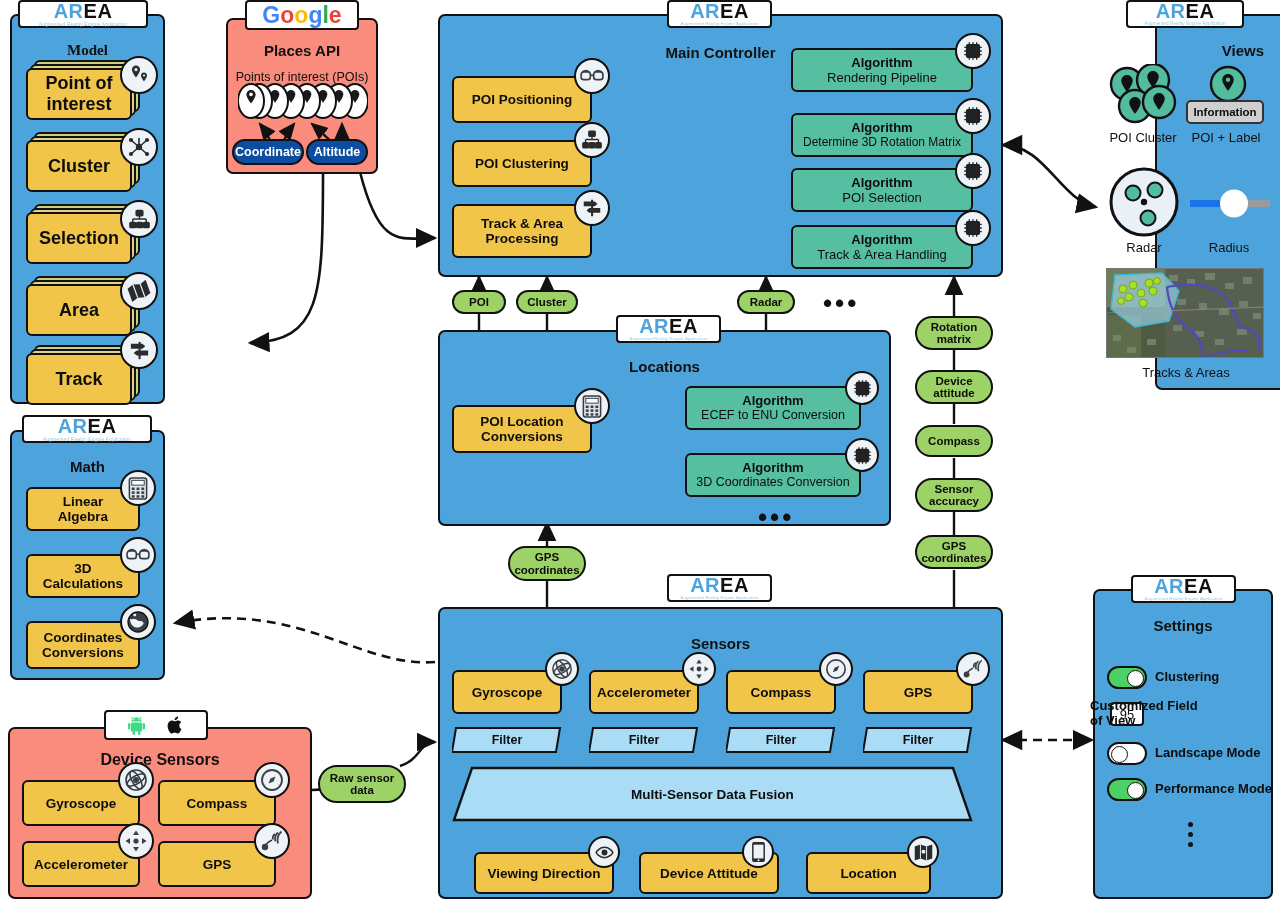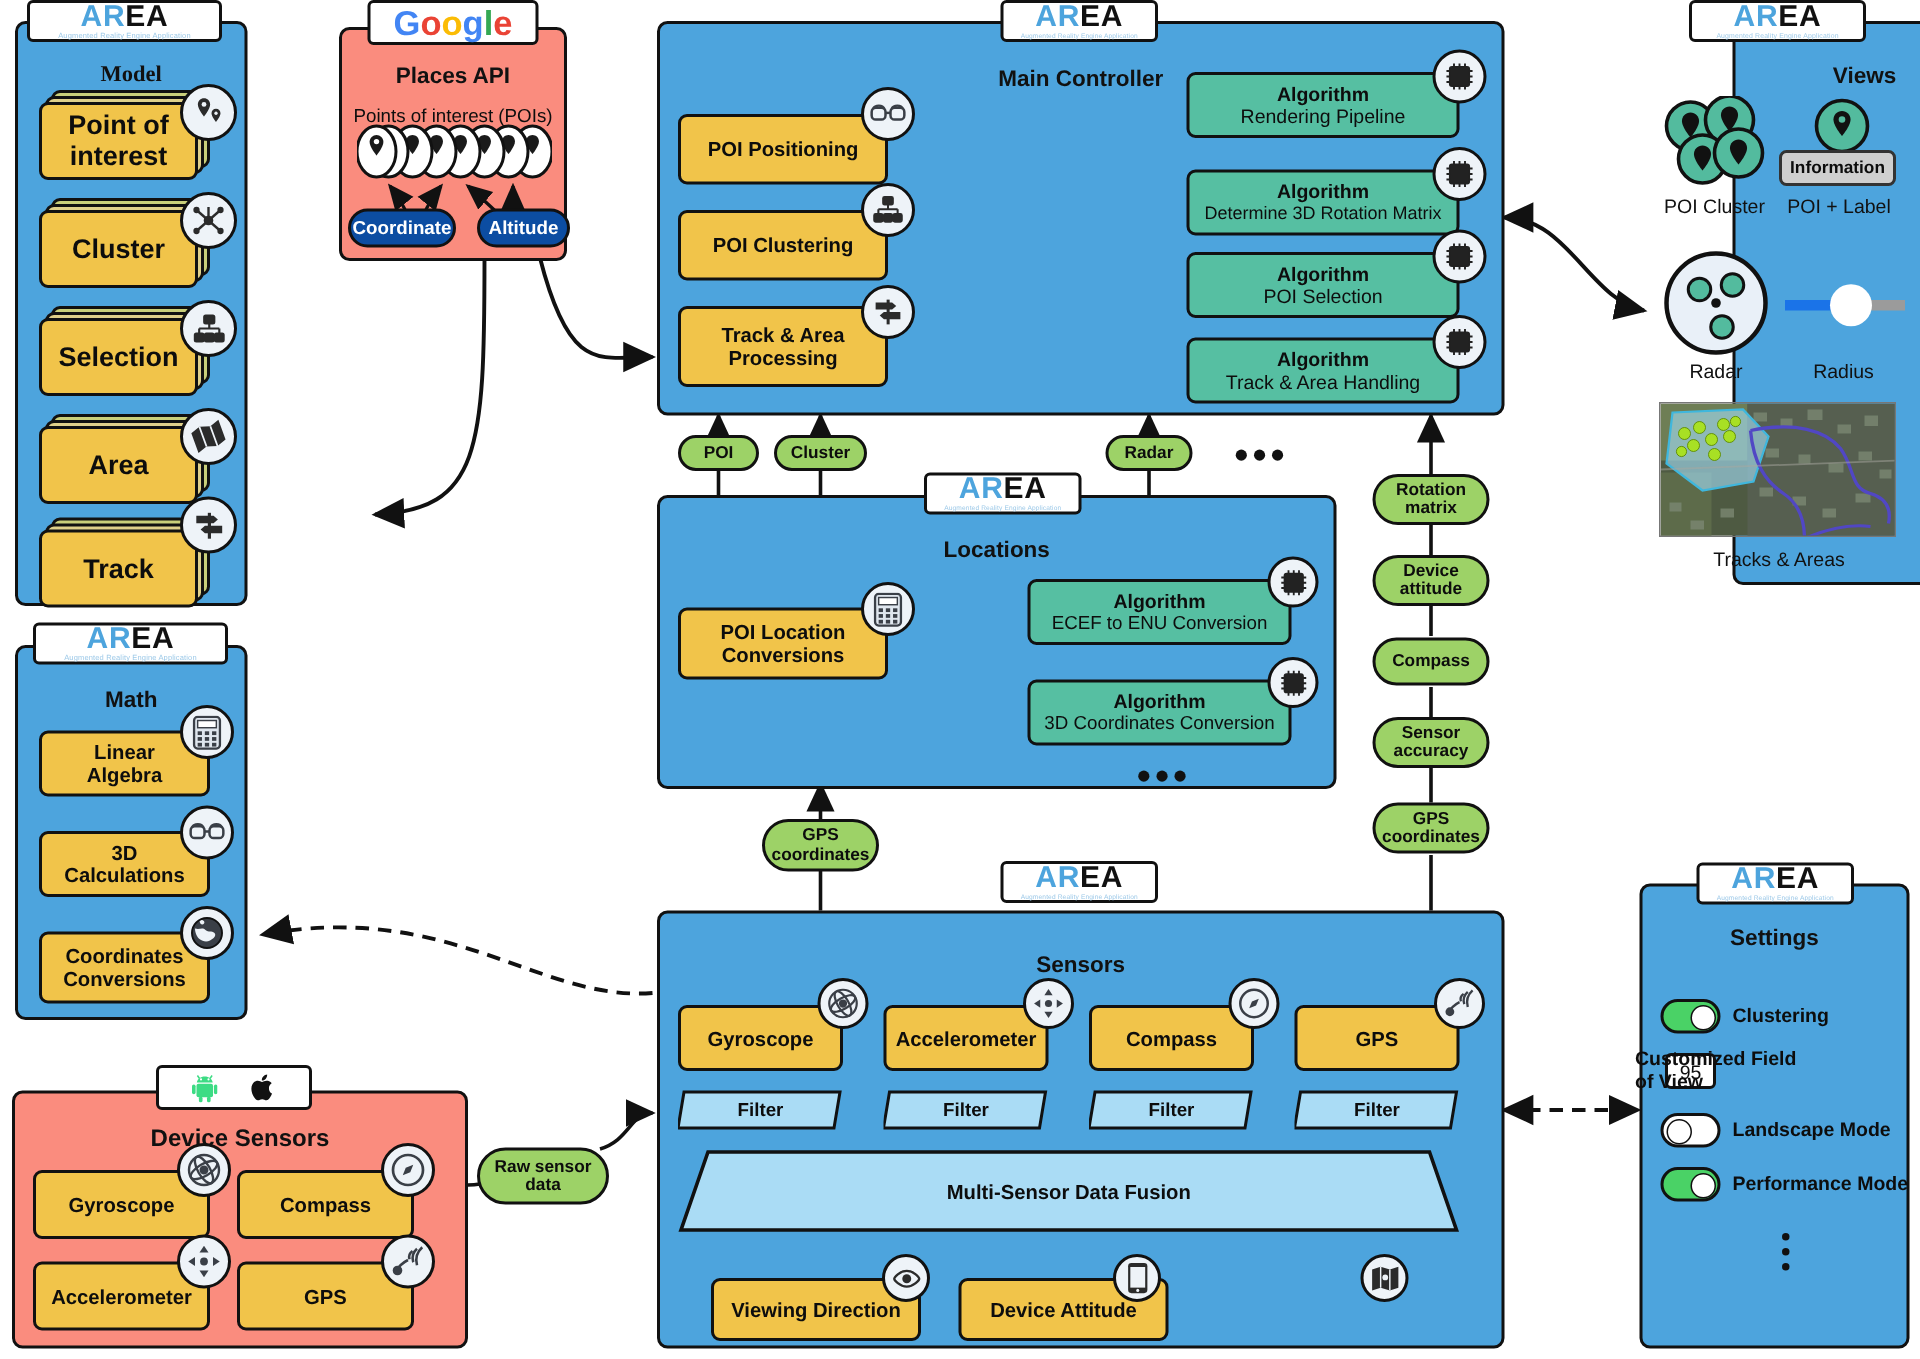--- a/index.html
+++ b/index.html
@@ -281,21 +281,21 @@
         <marker id="ah3" markerWidth="9" markerHeight="9" refX="7" refY="4.5" orient="auto">
           <path d="M0,1 L8,4.5 L0,8 z" fill="#111"></path>
         </marker>
       </defs>
     <path d="M34,29 C30,20 26,14 22,9" stroke="#111" stroke-width="2.2" fill="none" marker-end="url(#ah3)"></path>
     <path d="M44,29 C48,20 52,14 56,9" stroke="#111" stroke-width="2.2" fill="none" marker-end="url(#ah3)"></path>
     <path d="M96,29 C86,20 80,14 74,9" stroke="#111" stroke-width="2.2" fill="none" marker-end="url(#ah3)"></path>
     <path d="M104,29 C104,20 104,14 104,9" stroke="#111" stroke-width="2.2" fill="none" marker-end="url(#ah3)"></path>
   </svg>
   <div class="bluepill" style="left:232px;top:139px;width:72px;height:26px;">Coordinate</div>
-  <div class="bluepill" style="left:306px;top:139px;width:62px;height:26px;margin-left:12px;">Altitude</div>
+  <div class="bluepill" style="left:306px;top:139px;width:62px;height:26px;">Altitude</div>
 
   <div class="panel blue" style="left:438px;top:14px;width:565px;height:263px;">
     <div class="panel-title" style="top:28px;">Main Controller</div>
   </div>
   <div class="logo" style="left:667px;top:0px;width:105px;height:28px;">
     <div class="l1"><span class="ar">AR</span><span class="ea">EA</span></div>
     <div class="l2" style="font-size:4.4px;">Augmented Reality Engine Application</div>
   </div>
 
   <div class="ybox" style="left:452px;top:76px;width:140px;height:47px;">POI Positioning</div>
@@ -715,20 +715,21 @@
     </svg>
   </div>
   <div class="ybox" style="left:639px;top:852px;width:140px;height:42px;">Device Attitude</div>
   <div class="ric" style="left:742px;top:836px;width:32px;height:32px;">
     <svg width="15" height="22" viewBox="0 0 16 24">
       <rect x="1" y="1" width="14" height="22" rx="2.4" fill="#2b2b2b"></rect>
       <rect x="2.6" y="4" width="10.8" height="15" fill="#eef3f8"></rect>
       <circle cx="8" cy="21" r="1.1" fill="#eef3f8"></circle>
     </svg>
   </div>
+  <div class="ybox" style="left:806px;top:852px;width:125px;height:42px;">Location</div>
   <div class="ric" style="left:907px;top:836px;width:32px;height:32px;">
     <svg width="21" height="21" viewBox="0 0 24 24">
       <path d="M2 5l6.5-2.2L15.5 5 22 2.8v16L15.5 21 8.5 18.8 2 21z" fill="#2b2b2b"></path>
       <path d="M8.5 2.8v16M15.5 5v16" stroke="#eef3f8" stroke-width="1.1" fill="none"></path>
       <circle cx="12" cy="11" r="2.2" fill="#eef3f8"></circle>
     </svg>
   </div>
 
   <div class="panel blue" style="left:1093px;top:589px;width:180px;height:310px;">
     <div class="panel-title" style="top:26px;">Settings</div>

